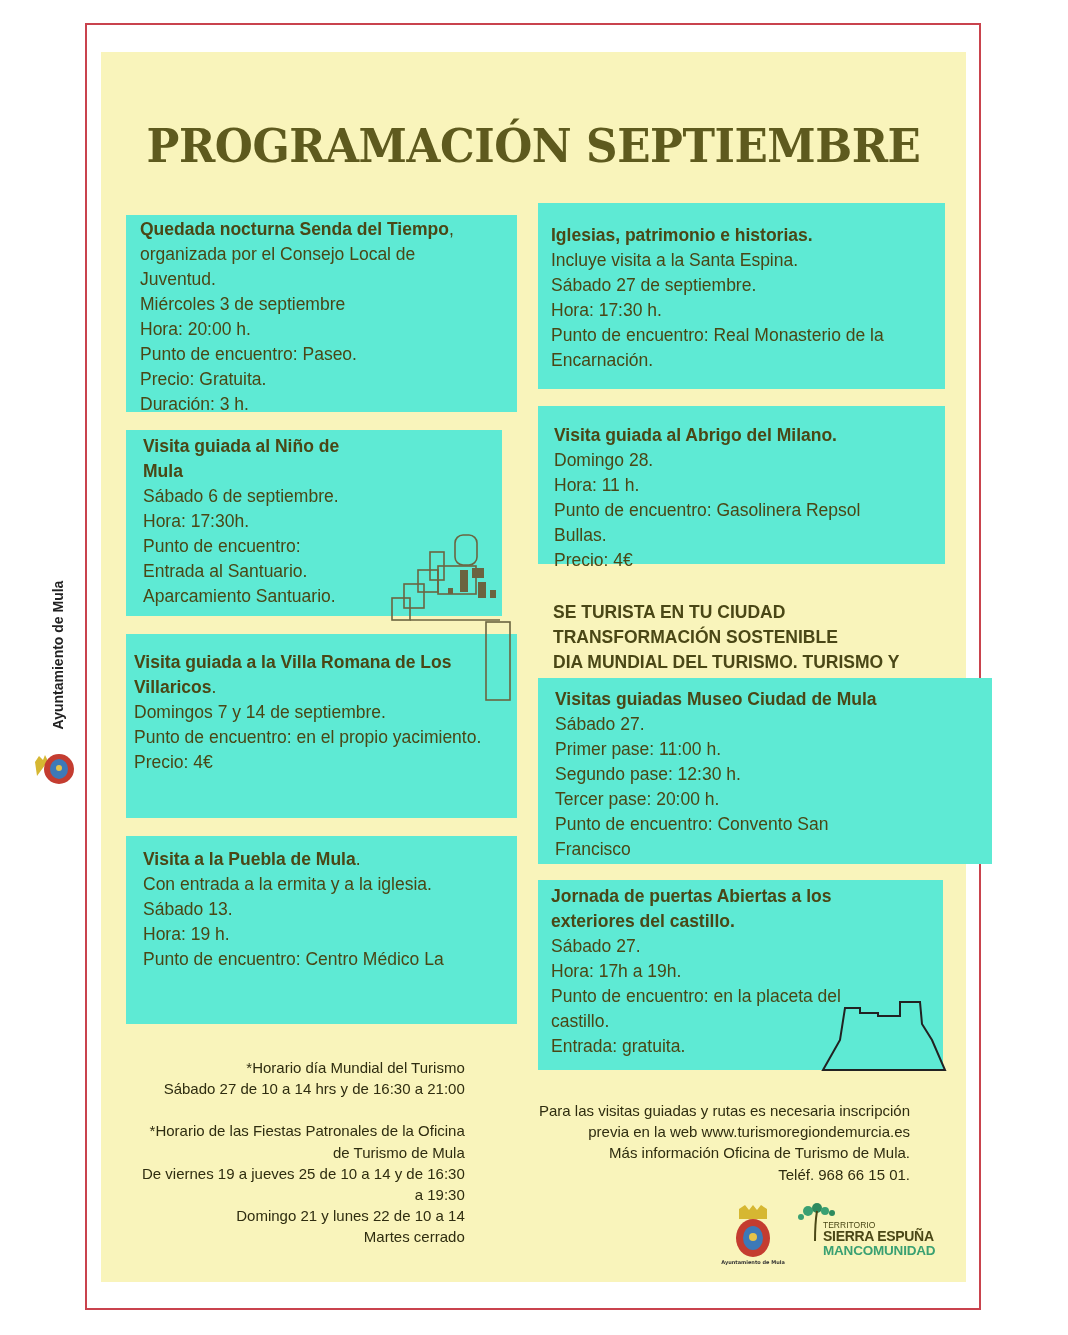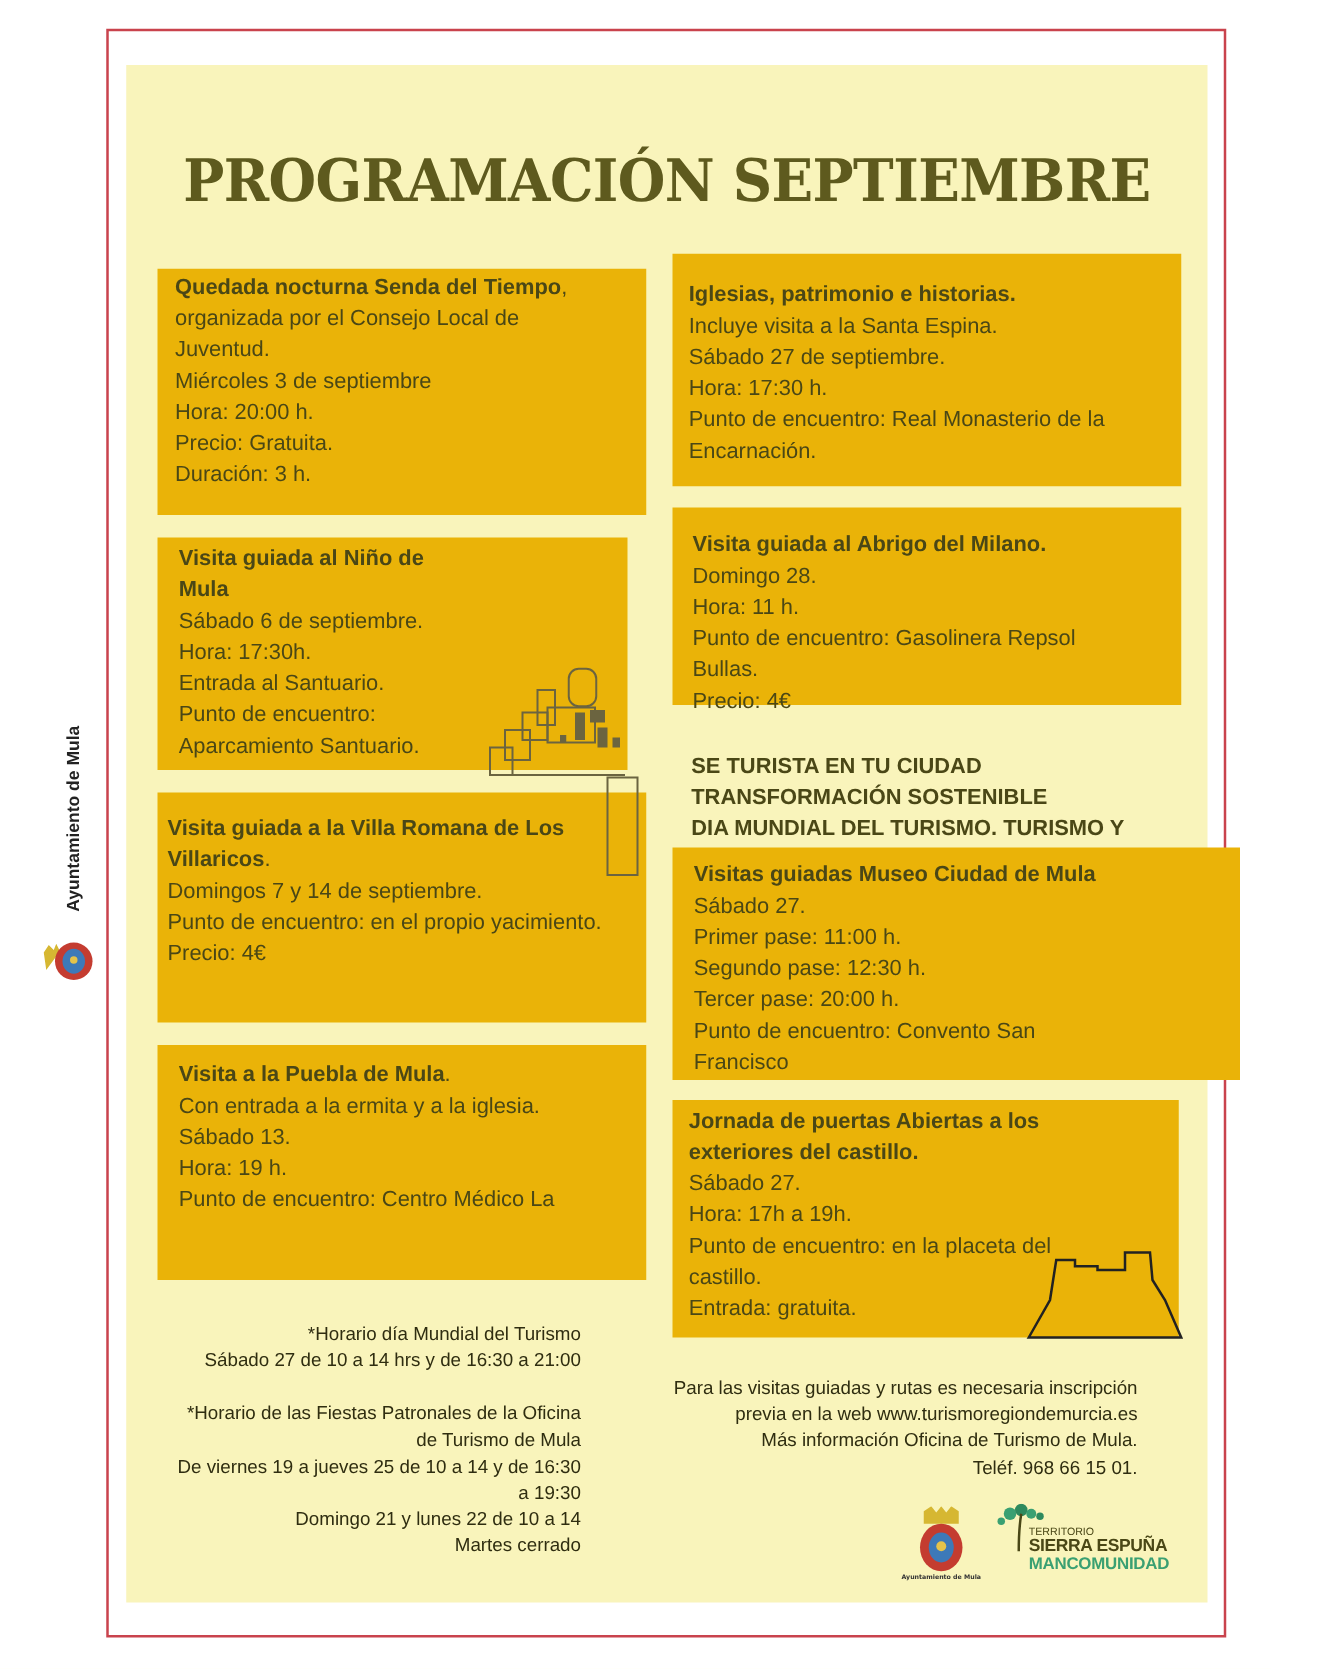--- a/index.html
+++ b/index.html
@@ -1,20 +1,20 @@
 <!DOCTYPE html>
 <html><head>
 <meta charset="utf-8">
 <style>
   html, body { margin:0; padding:0; background:#ffffff; }
   body { width:1068px; height:1335px; position:relative; overflow:hidden; font-family:"DejaVu Sans", sans-serif; }
   .frame { position:absolute; left:85px; top:23px; width:896px; height:1287px; border:2px solid #c9434d; box-sizing:border-box; }
   .panel { position:absolute; left:101px; top:52px; width:865px; height:1230px; background:#f9f4bb; }
   .title { position:absolute; left:101px; top:118px; width:865px; text-align:center; font-family:"DejaVu Serif", serif; font-weight:bold; font-size:47px; letter-spacing:-0.5px; color:#5e5a1e; transform:scaleX(0.93); transform-origin:center; }
-  .box { position:absolute; background:#eab308; color:#4a4716; font-size:17.5px; line-height:25px; box-sizing:border-box; font-family:"Liberation Sans", sans-serif; }
+  .box { position:absolute; background:#5eead4; color:#4a4716; font-size:17.5px; line-height:25px; box-sizing:border-box; font-family:"Liberation Sans", sans-serif; }
   .box .h { font-weight:bold; display:block; }
   .box .l { display:block; white-space:nowrap; }
   .side-label { position:absolute; left:48px; top:560px; width:20px; height:190px; }
   .side-label span { position:absolute; left:50%; top:50%; transform:translate(-50%,-50%) rotate(-90deg); white-space:nowrap; font-weight:bold; font-size:14px; color:#222; font-family:"Liberation Sans", sans-serif; }
   .crest-small { position:absolute; left:33px; top:752px; width:42px; height:34px; }
   .special { position:absolute; left:553px; top:600px; color:#4a4716; font-weight:bold; font-size:17.5px; line-height:25px; font-family:"Liberation Sans", sans-serif; }
   .special span { display:block; white-space:nowrap; }
   .notes { position:absolute; color:#2f2d10; font-size:15px; line-height:21.2px; font-family:"Liberation Sans", sans-serif; }
   .notes span { display:block; white-space:nowrap; min-height:21px;text-align:right; }
   .logo-mula { position:absolute; left:718px; top:1205px; width:70px; height:62px; text-align:center; }
@@ -41,31 +41,32 @@
 </svg>
 
 <div class="title">PROGRAMACIÓN SEPTIEMBRE</div>
 
 <div class="box" style="left:126px;top:215px;width:391px;height:197px;padding:2px 0 0 14px;">
   <span class="h"><b>Quedada nocturna Senda del Tiempo</b><span style="font-weight:normal">,</span></span>
   <span class="l">organizada por el Consejo Local de</span>
   <span class="l">Juventud.</span>
   <span class="l">Miércoles 3 de septiembre</span>
   <span class="l">Hora: 20:00 h.</span>
+  <span class="l">Punto de encuentro: Paseo.</span>
   <span class="l">Precio: Gratuita.</span>
   <span class="l">Duración: 3 h.</span>
 </div>
 
 <div class="box" style="left:126px;top:430px;width:376px;height:186px;padding:4px 0 0 17px;">
   <span class="h">Visita guiada al Niño de</span>
   <span class="h">Mula</span>
   <span class="l">Sábado 6 de septiembre.</span>
   <span class="l">Hora: 17:30h.</span>
+  <span class="l">Punto de encuentro:</span>
   <span class="l">Entrada al Santuario.</span>
-  <span class="l">Punto de encuentro:</span>
   <span class="l">Aparcamiento Santuario.</span>
 </div>
 
 <div class="box" style="left:126px;top:634px;width:391px;height:184px;padding:16px 0 0 8px;">
   <span class="h">Visita guiada a la Villa Romana de Los</span>
   <span class="h"><b>Villaricos</b><span style="font-weight:normal">.</span></span>
   <span class="l">Domingos 7 y 14  de septiembre.</span>
   <span class="l">Punto de encuentro: en el propio yacimiento.</span>
   <span class="l">Precio: 4€</span>
 </div>

